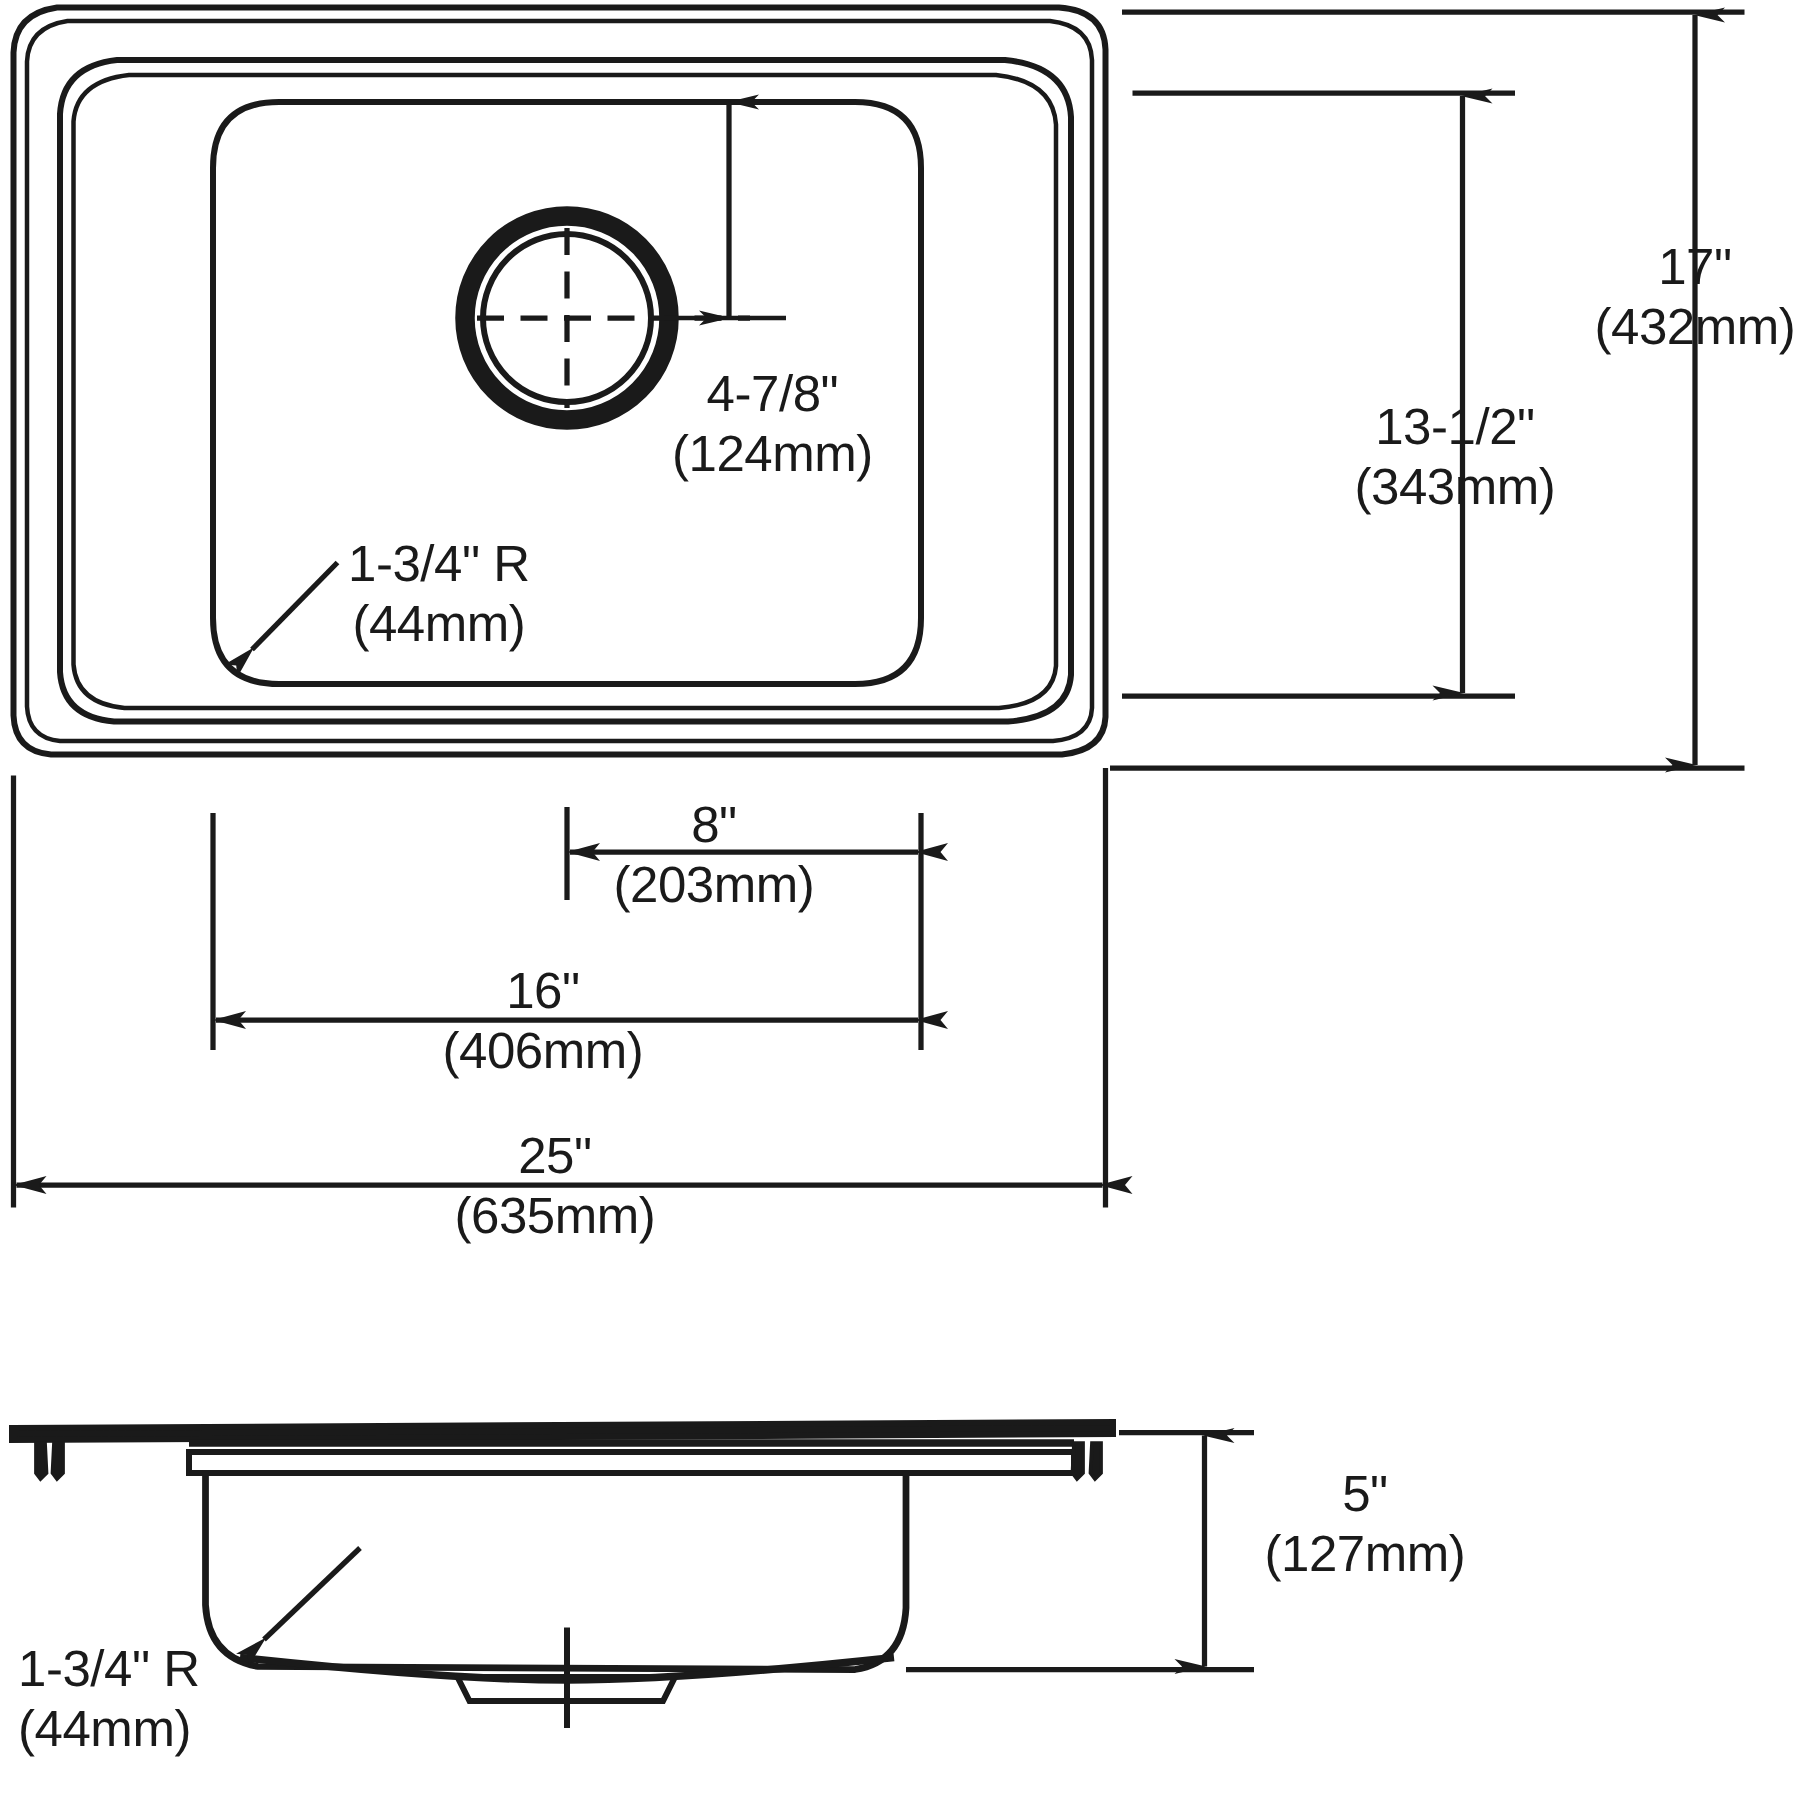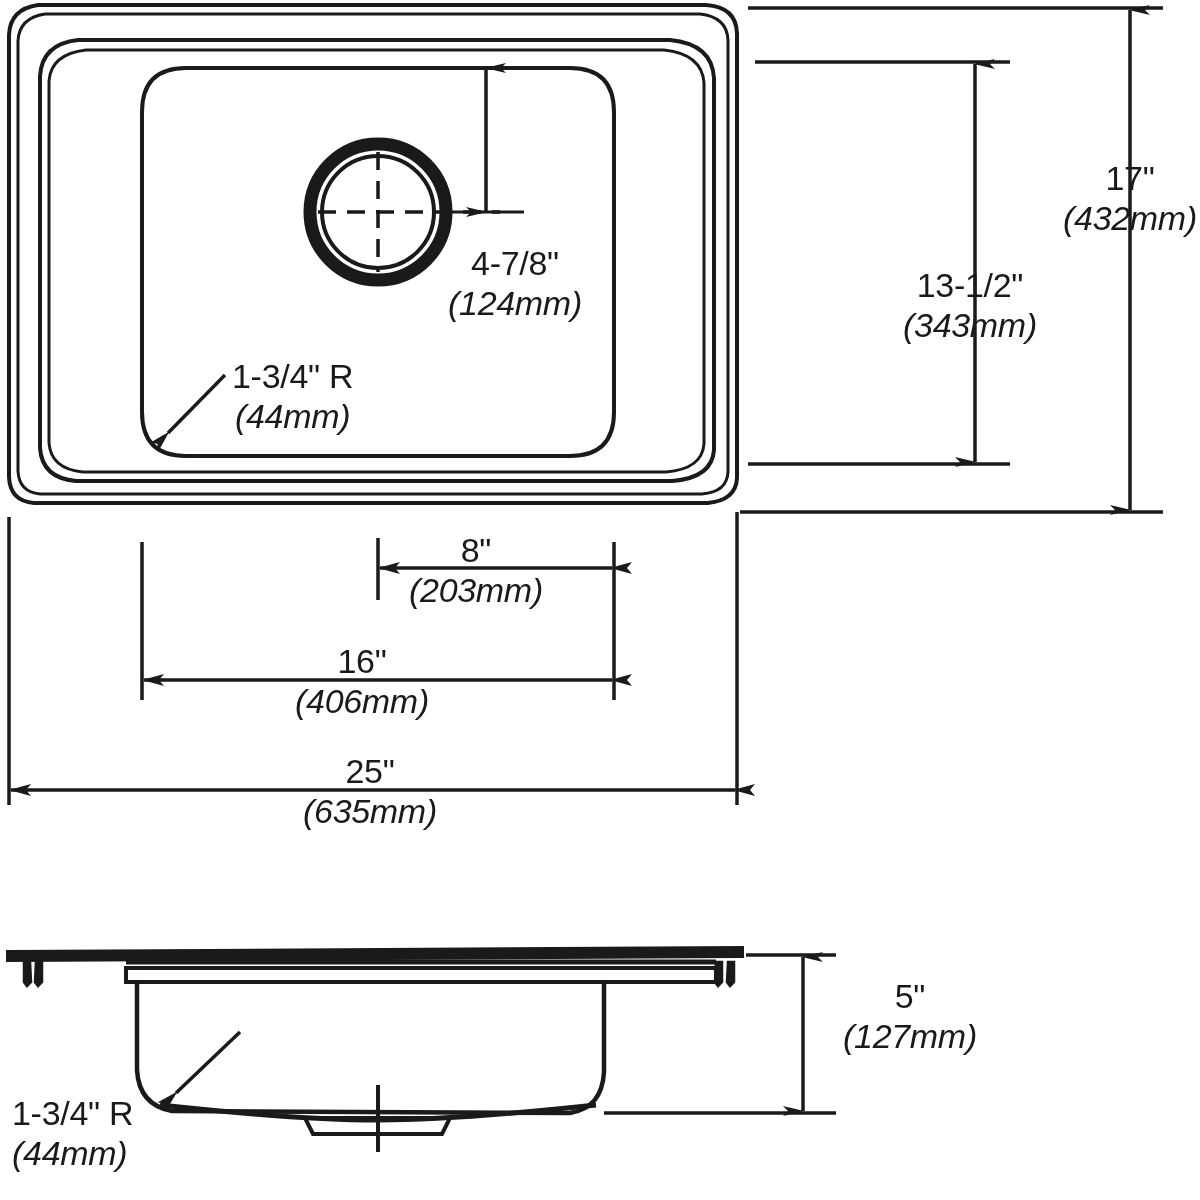--- a/index.html
+++ b/index.html
@@ -24,21 +24,21 @@
   }
   .dim-label {
     position: absolute;
     color: #1a1a1a;
     font-family: "Liberation Sans", sans-serif;
     font-size: 34px;
     line-height: 1.18;
     white-space: nowrap;
     letter-spacing: -0.3px;
   }
-  .dim-label .l2 { display: block; font-style: italic; }
+  .dim-label .l2 { display: block; }
   .ctr { text-align: center; }
 </style>
 </head>
 <body>
 
 <div id="page">
 
   <svg viewBox="0 0 1200 1200" xmlns="http://www.w3.org/2000/svg">
     <defs>
       <marker id="arrUp" markerWidth="16" markerHeight="22" refX="8" refY="1" orient="auto-start-reverse" markerUnits="userSpaceOnUse">

